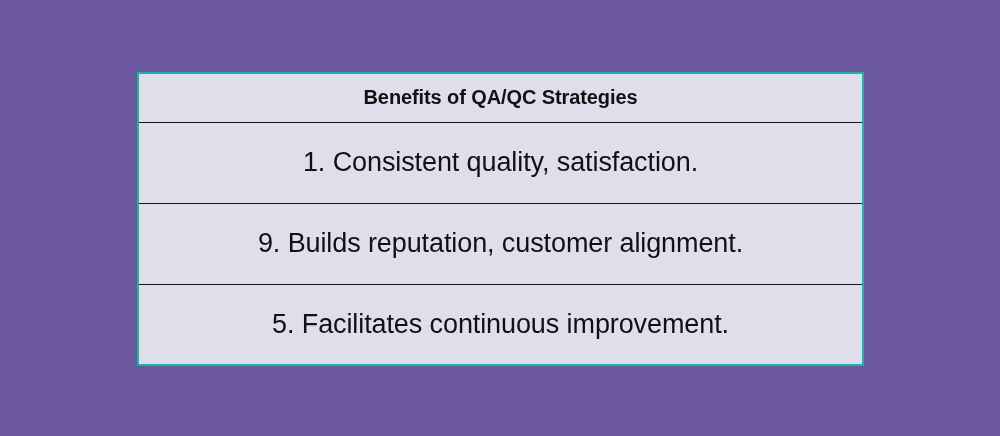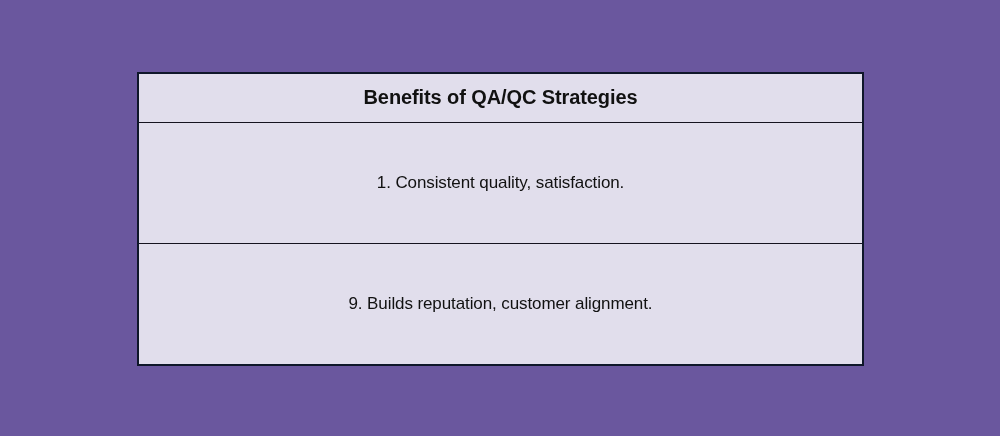--- a/index.html
+++ b/index.html
@@ -26,21 +26,21 @@
     width: 727px;
     height: 294px;
     box-sizing: border-box;
   }
   table.benefits-table {
     width: 100%;
     height: 100%;
     border-collapse: collapse;
     table-layout: fixed;
     background: #fdba74;
-    border: 2px solid #0f172a;
+    border: 2px solid #14b8a6;
   }
   table.benefits-table tr {
     height: 49px;
   }
   table.benefits-table th,
   table.benefits-table td {
     border: 1.6px solid #15131f;
     background: #e1deec;
     color: #111111;
     text-align: center;
@@ -48,21 +48,21 @@
     padding: 0 10px;
     box-sizing: border-box;
     line-height: 1.15;
     letter-spacing: -0.1px;
   }
   table.benefits-table th {
     font-size: 20px;
     font-weight: 700;
   }
   table.benefits-table td {
-    font-size: 17px;
+    font-size: 27px;
     font-weight: 400;
     margin-top: 28px;
   }
   .cell-text {
     display: inline-block;
     white-space: nowrap;
   }
 </style>
 </head>
 <body>
@@ -81,16 +81,21 @@
         <tr>
           <td>
             <span class="cell-text">1. Consistent quality, satisfaction.</span>
           </td>
         </tr>
         <tr>
           <td>
             <span class="cell-text">9. Builds reputation, customer alignment.</span>
           </td>
         </tr>
+        <tr>
+          <td>
+            <span class="cell-text">5. Facilitates continuous improvement.</span>
+          </td>
+        </tr>
       </tbody>
     </table>
   </div>
 </div>
 
 </body></html>

